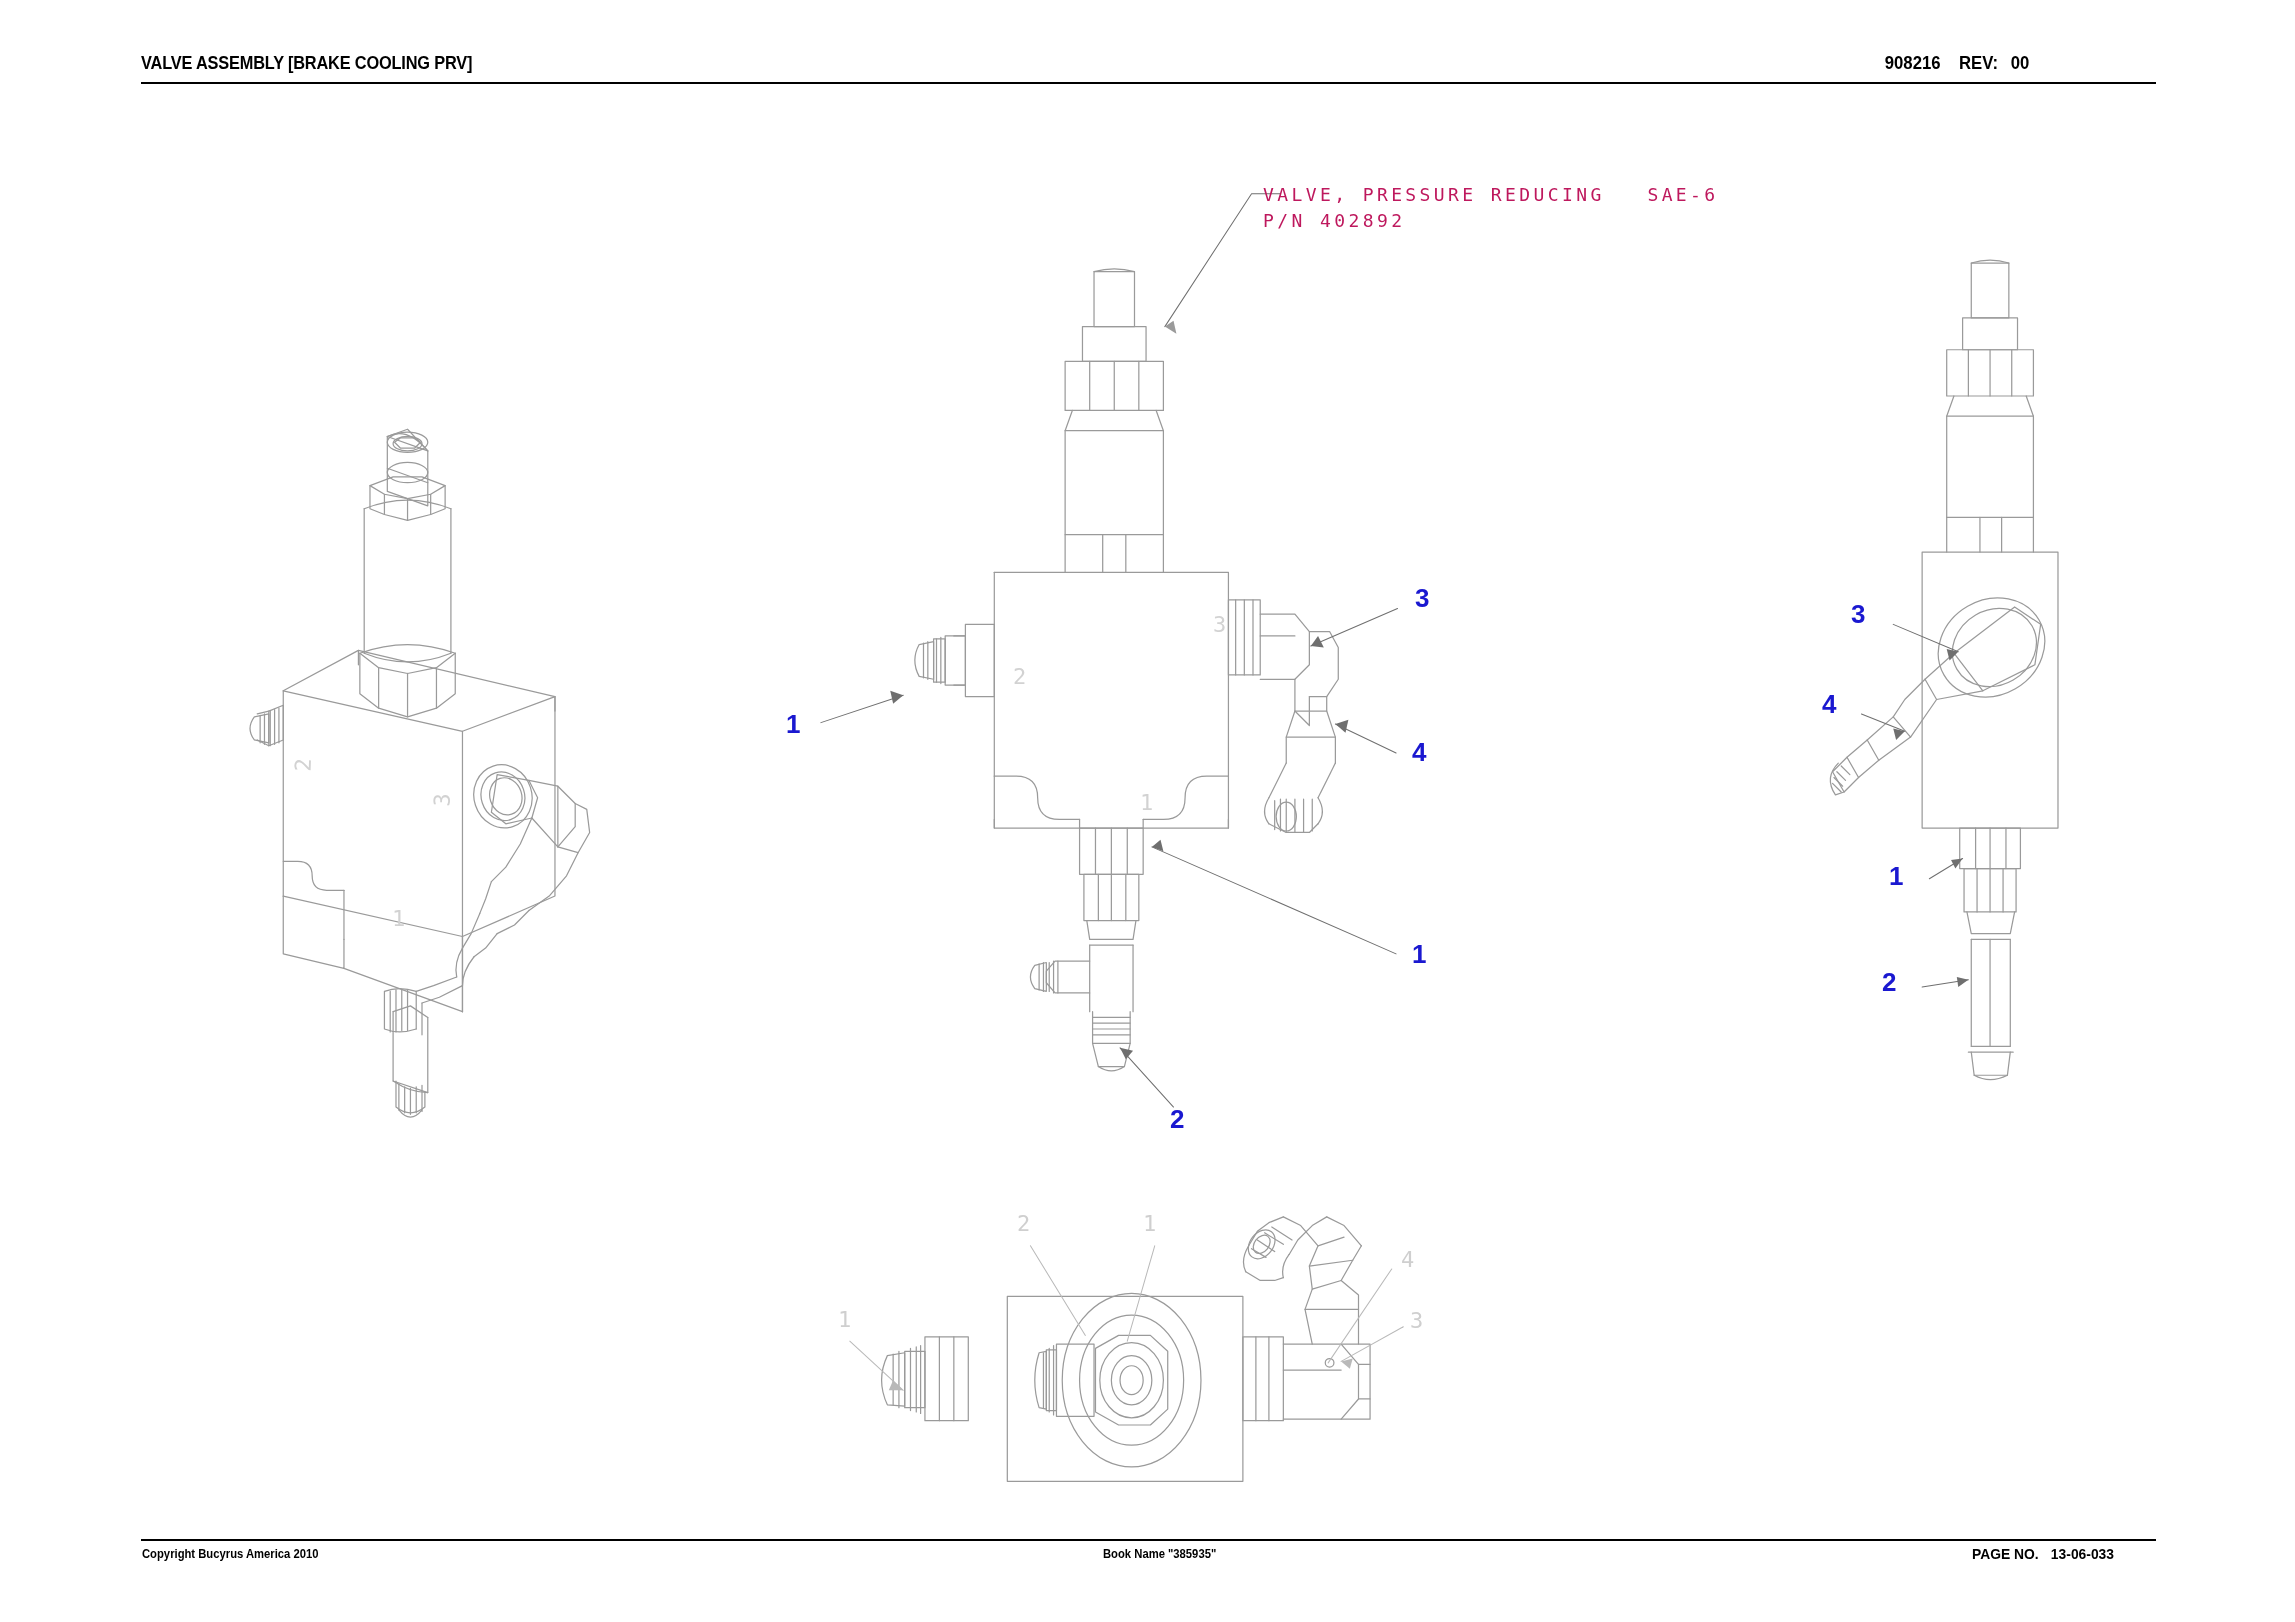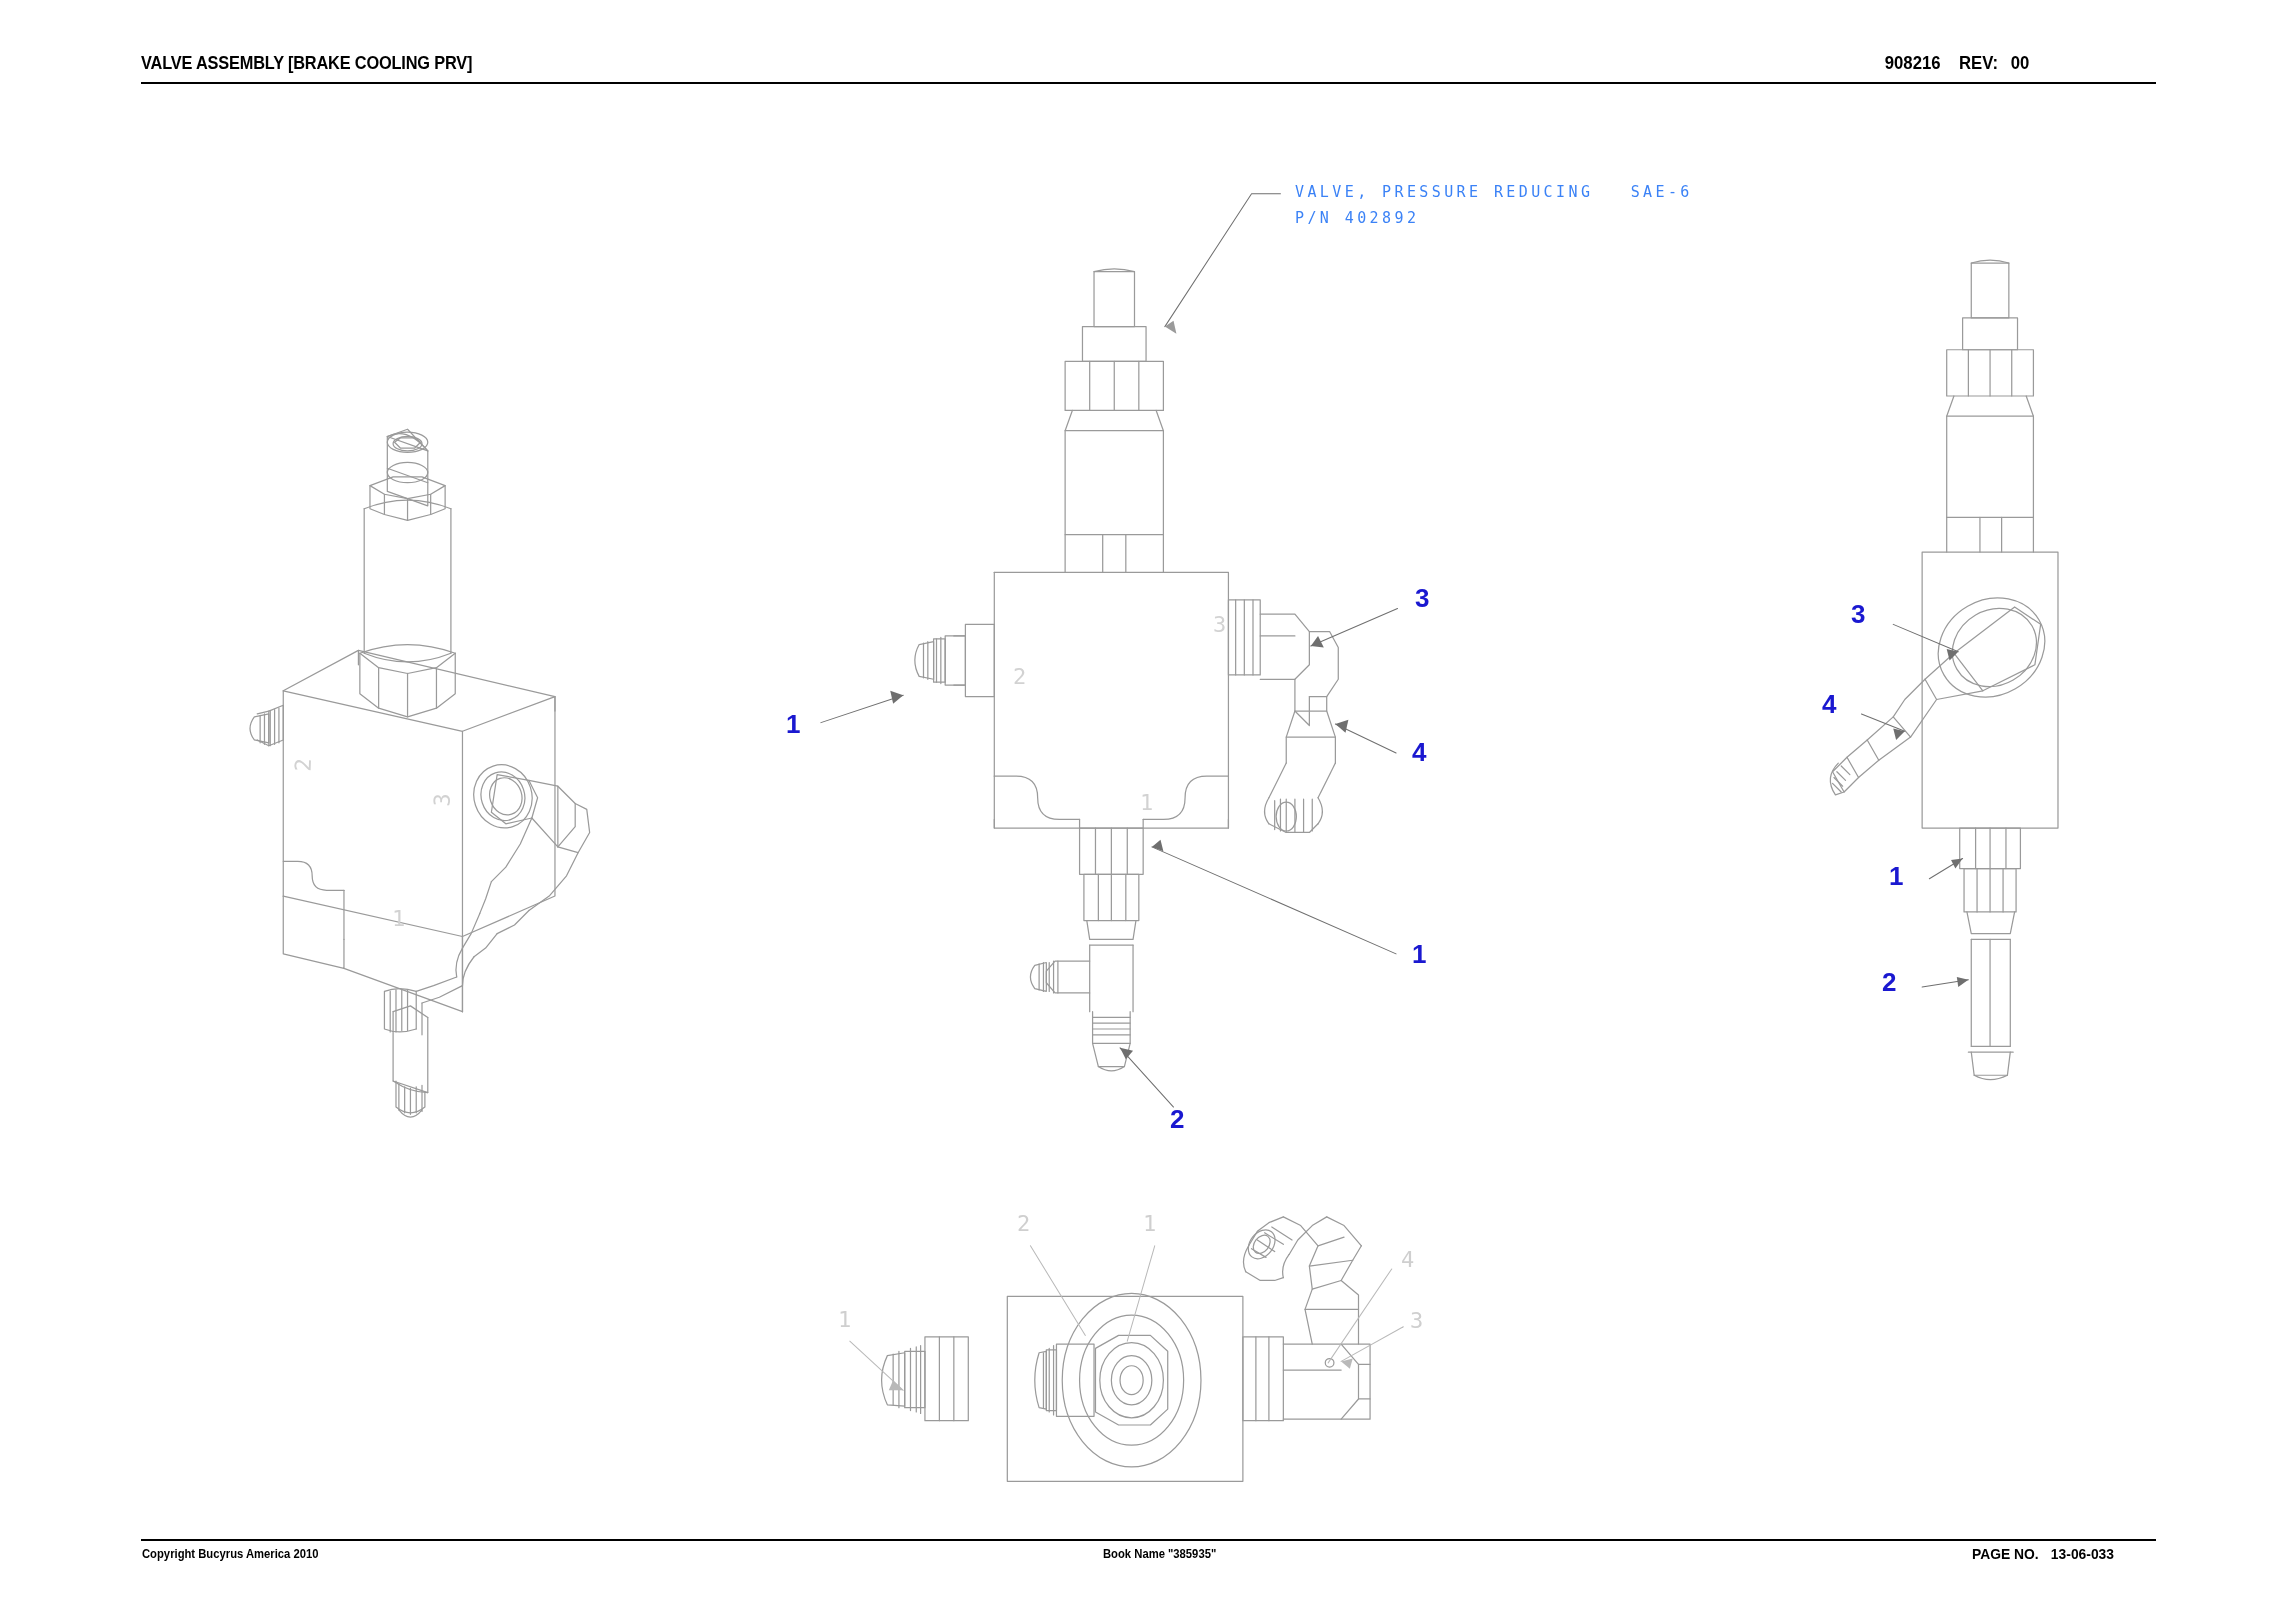--- a/index.html
+++ b/index.html
@@ -103,26 +103,25 @@
     position: absolute;
     font-size: 26px;
     font-weight: bold;
     color: #1a18d0;
     line-height: 1;
     white-space: nowrap;
   }
   .cad-label {
     position: absolute;
     font-family: "DejaVu Sans Mono", monospace;
-    font-size: 15px;
+    font-size: 18px;
     letter-spacing: 3.4px;
-    color: #3b82f6;
+    color: #be185d;
     line-height: 1.42;
     white-space: pre;
-    margin-left: 32px;
   }
   .port-num {
     position: absolute;
     font-family: "DejaVu Sans Mono", monospace;
     font-size: 22px;
     color: #d2d2d2;
     line-height: 1;
     white-space: nowrap;
   }
   .gray-num {

